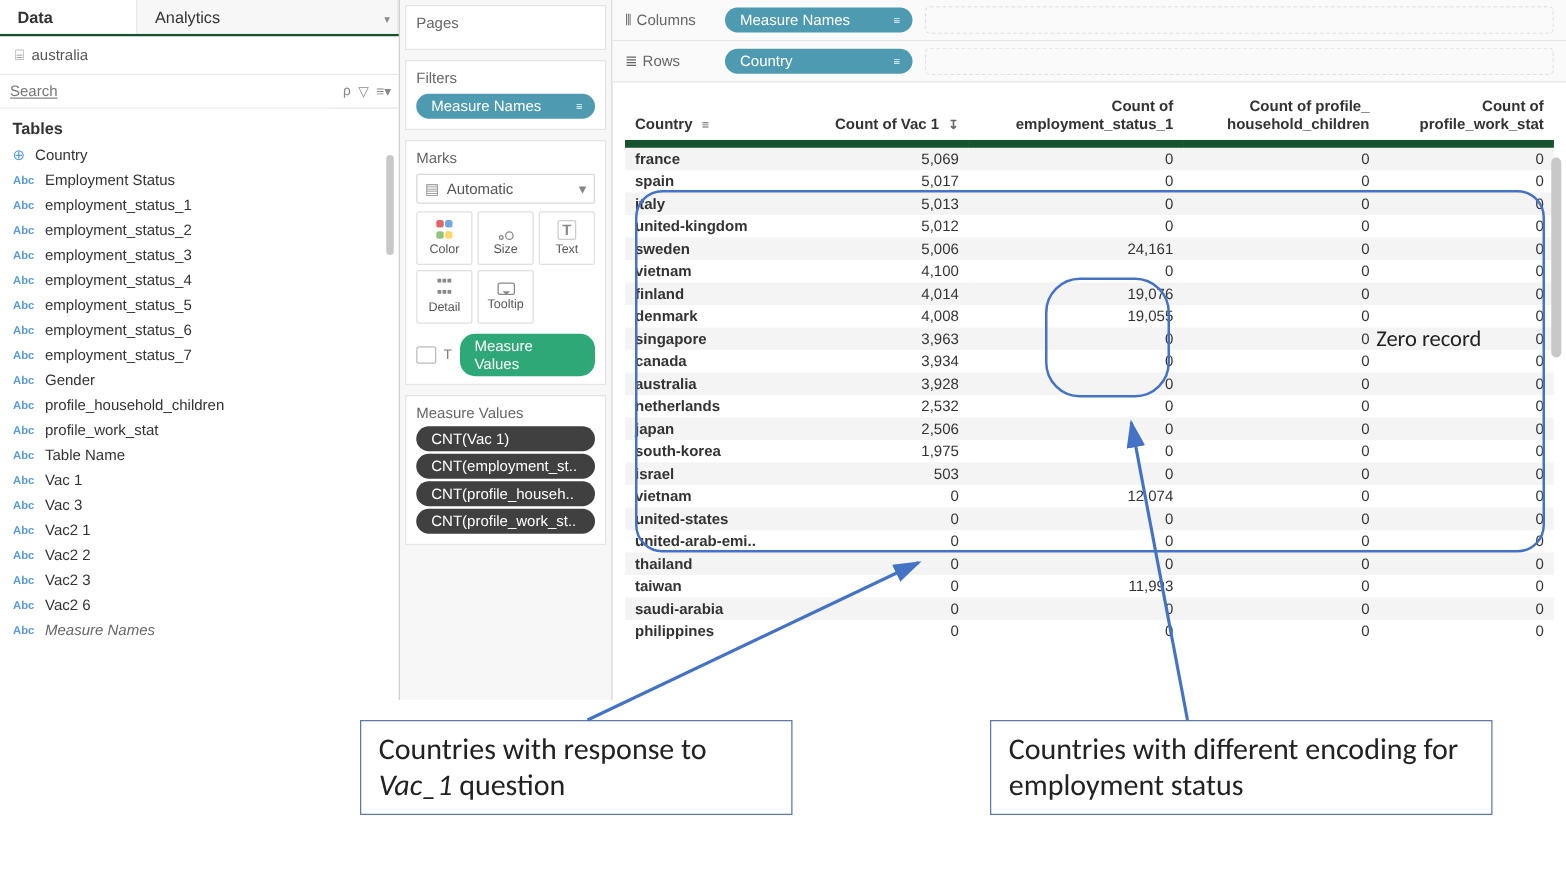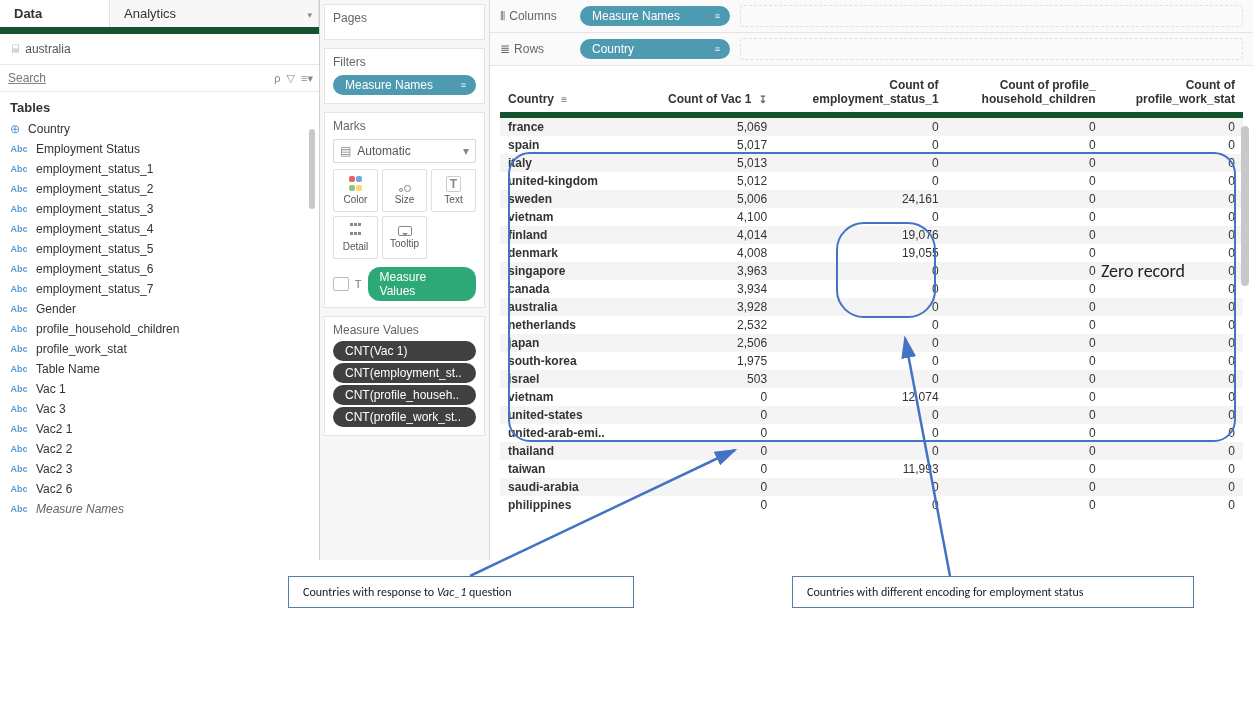--- a/index.html
+++ b/index.html
@@ -1,21 +1,21 @@
 <!DOCTYPE html>
 <html><head>
 <meta charset="utf-8">
 <style>
   * { box-sizing: border-box; margin: 0; padding: 0; }
   body { font-family: -apple-system, "Segoe UI", Arial, sans-serif; font-size: 12px; color: #333; background: #fff; width: 1253px; height: 702px; overflow: hidden; position: relative; }
   .app { display: flex; height: 560px; }
 
   
   .data-pane { width: 320px; border-right: 1px solid #d0d0d0; display: flex; flex-direction: column; background: #fff; position: relative;}
-  .data-tabs { display: flex; border-bottom: 7px solid #14532d; }
+  .data-tabs { display: flex; border-bottom: 2px solid #14532d; }
   .data-tab { padding: 6px 14px; font-size: 13px; cursor: pointer; background: #f7f7f7; border-right: 1px solid #e0e0e0; position: relative;}
   .data-tab.active { background: #fff; font-weight: 700; }
   .data-tab .dropdown-caret { position:absolute; right:6px; top:10px; font-size:9px; color:#888;}
   .datasource { padding: 8px 12px; color: #555; display:flex; align-items:center; gap:6px;}
   .search-row { display:flex; align-items:center; border-top:1px solid #e8e8e8; border-bottom:1px solid #e8e8e8;}
   .search-input { flex:1; padding:6px 8px; border:none; outline:none; color:#888; font-size:12px;text-decoration:underline;}
   .search-icons { display:flex; gap:6px; padding:0 6px; color:#888;}
   .search-icons span { cursor:pointer; font-size:11px;}
   .tables-hdr { font-weight:700; padding:8px 10px 4px; font-size:13px;}
   .fields { flex:1; overflow:auto; position:relative;}
@@ -59,21 +59,21 @@
   table.crosstab td { padding:2px 8px; text-align:right; color:#333;}
   table.crosstab td.country { text-align:left; font-weight:600;}
   table.crosstab tr:nth-child(odd) td { background:#f4f4f4;}
   table.crosstab tr:nth-child(even) td { background:#fff;}
   .sort-icon { font-size:10px; color:#666; margin-left:4px;}
   .vscroll { position:absolute; right:2px; top:60px; bottom:8px; width:10px;}
   .vscroll .thumb { position:absolute; top:0; width:8px; height:160px; background:#c8c8c8; border-radius:4px;}
 
   
   .overlay { position:absolute; left:0; top:0; width:1253px; height:702px; pointer-events:none;}
-  .anno-box { position:absolute; background:#fff; border:1.5px solid #5b7aa8; padding:8px 14px; font-family:"Segoe UI",Calibri,sans-serif; font-size:12px; color:#222;}
+  .anno-box { position:absolute; background:#fff; border:1.5px solid #5b7aa8; padding:8px 14px; font-family:"Segoe UI",Calibri,sans-serif; font-size:24px; color:#222;}
   .anno-box em { font-style:italic;}
   .zero-label { position:absolute; font-family:"Segoe UI",Calibri,sans-serif; font-size:18px; color:#222; text-align:center; line-height:1.25;}
   .ring { position:absolute; border:2.5px solid #4472c4; border-radius:22px;}
   .ring.small { border-radius:28px;}
   svg.arrows { position:absolute; left:0; top:0; width:1253px; height:702px;}
 </style>
 </head>
 <body>
 
 <div class="app">

